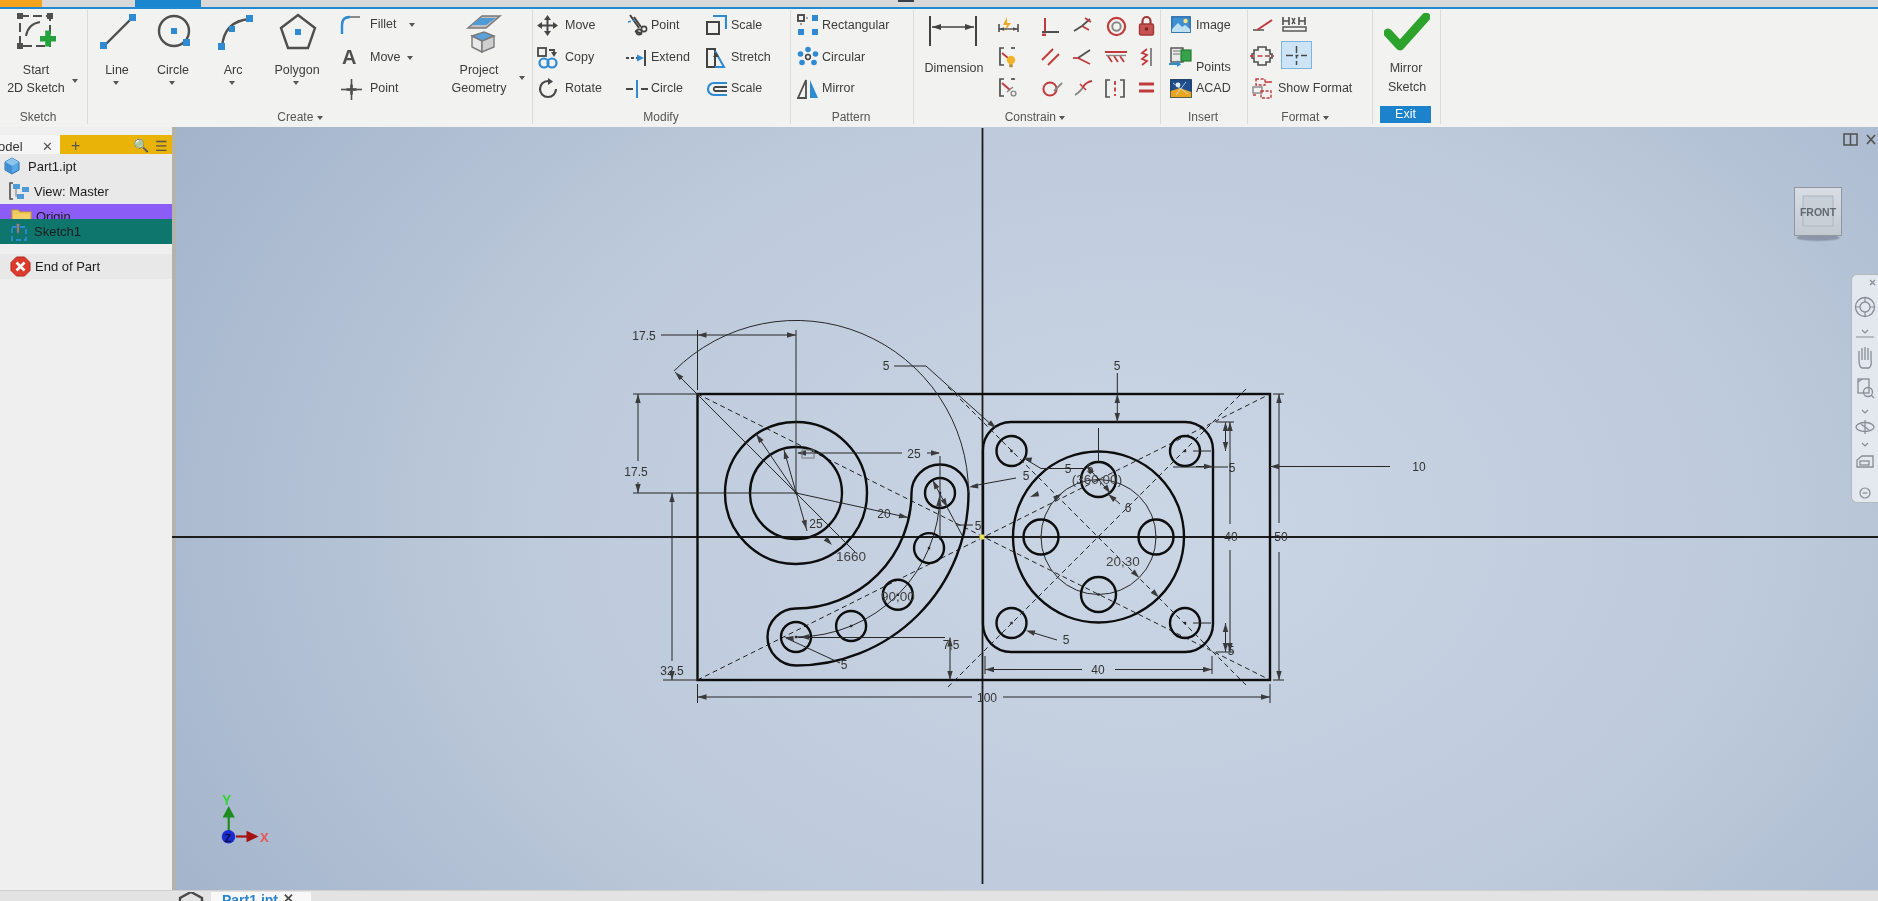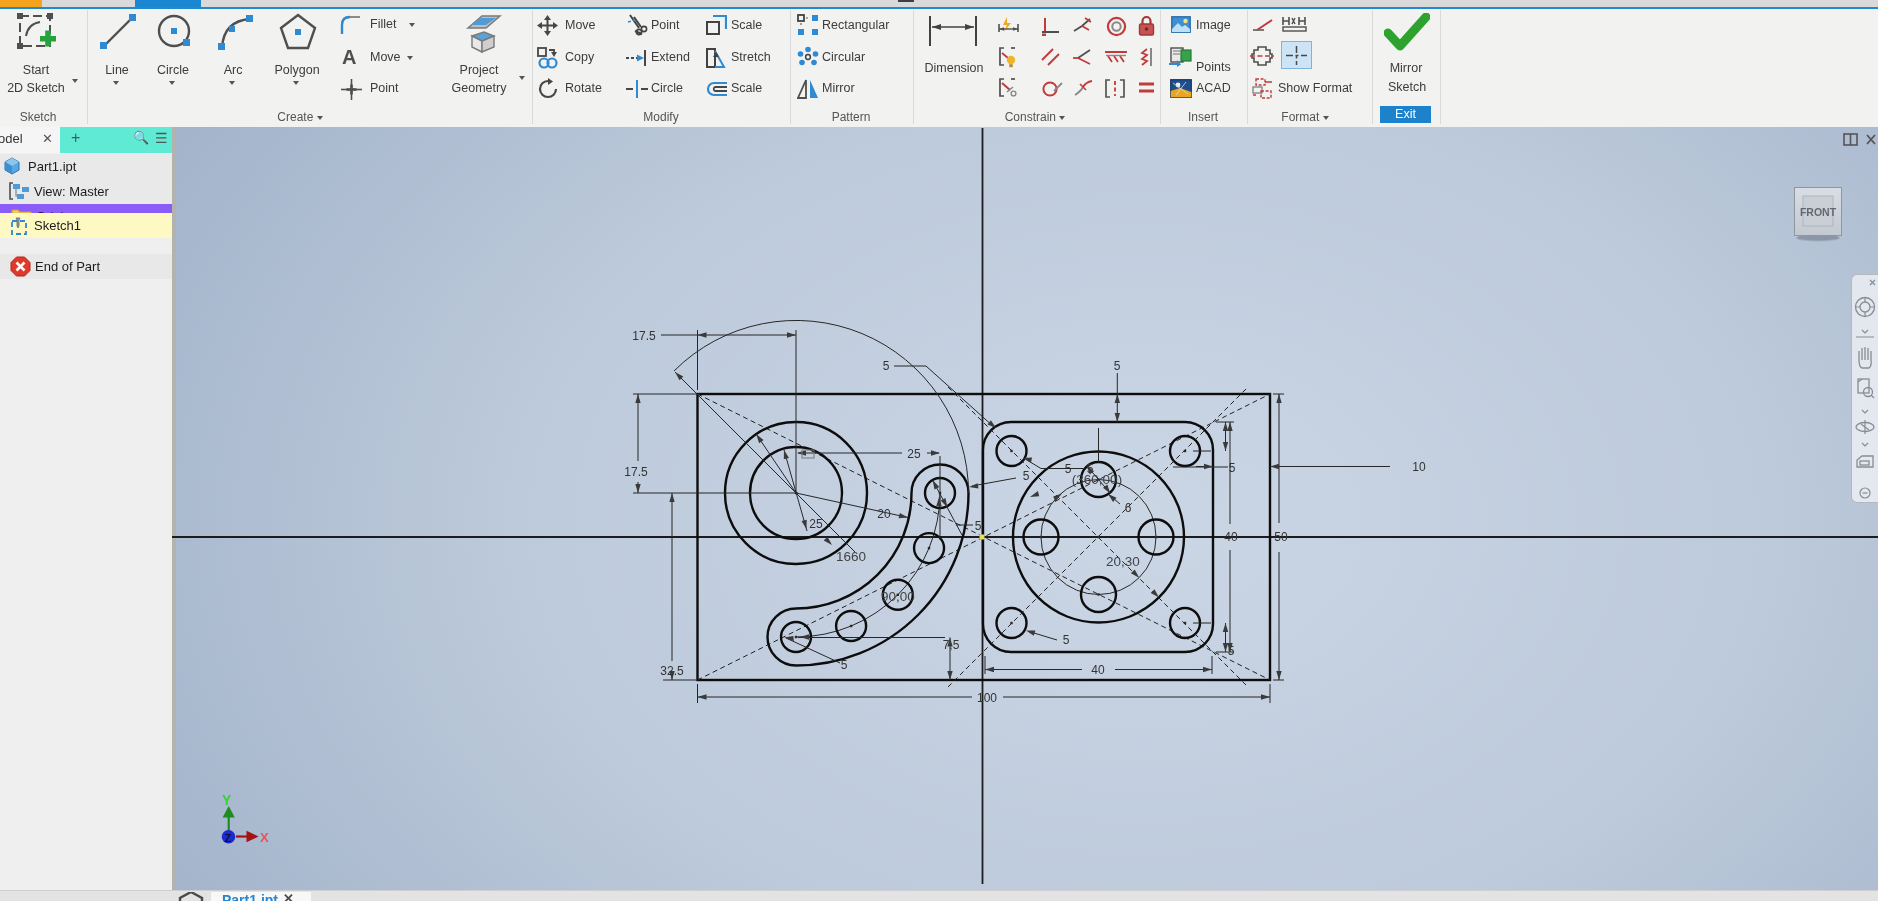--- a/index.html
+++ b/index.html
@@ -6,21 +6,21 @@
 html,body{width:1878px;height:901px;overflow:hidden;font-family:"Liberation Sans",sans-serif;background:#f1f1f0}
 .abs{position:absolute}
 #ribbon{position:absolute;left:0;top:0;width:1878px;height:127px;background:#f2f2f1}
 #strip{position:absolute;left:0;top:0;width:1878px;height:7px;background:#d9d9d9}
 #blueline{position:absolute;left:0;top:7px;width:1878px;height:2px;background:#2089cf}
 .sep{position:absolute;top:10px;height:114px;width:1px;background:#dadada}
 .lbl{position:absolute;font-size:12.5px;color:#3c3c3c;white-space:nowrap;text-align:center}
 .glbl{position:absolute;font-size:12px;color:#555;white-space:nowrap;text-align:center}
 .dd{display:inline-block;width:0;height:0;border-left:3.5px solid transparent;border-right:3.5px solid transparent;border-top:4.5px solid #555;vertical-align:middle}
 #panel{position:absolute;left:0;top:127px;width:172px;height:763px;background:#efefef}
-#ptabs{position:absolute;left:0;top:0;width:172px;height:26px;background:#5eead4}
+#ptabs{position:absolute;left:0;top:8px;width:172px;height:26px;background:#eab308}
 .prow{position:absolute;left:0;width:172px;height:25px;font-size:13px;color:#1c1c1c}
 .prow span{position:absolute;top:5px}
 #canvas{position:absolute;left:172px;top:127px;width:1706px;height:763px;background:radial-gradient(ellipse 1200px 830px at 57% 52%,#cbd6e5 0%,#bdcadb 52%,#9fb0c8 100%)}
 #bottombar{position:absolute;left:0;top:890px;width:1878px;height:11px;background:#e3e3e3;border-top:1px solid #cfcfcf}
 #fronttab{position:absolute;left:211px;top:892px;width:100px;height:9px;background:#f8f8f8}
 #navbar{position:absolute;left:1851px;top:274px;width:27px;height:229px;background:rgba(242,244,246,0.75);border:1px solid #b5b9be;border-right:none;border-radius:6px 0 0 6px}
 #vcube{position:absolute;left:1794px;top:187px;width:48px;height:55px}
 </style>
 </head>
 <body>
@@ -371,21 +371,21 @@
 </svg>
 <span style="left:34px">View: Master</span>
     </div>
 <div class="prow" style="top:77px;background:#8b5cf6">
 <svg class="abs" style="left:11px;top:2px" width="21" height="18" viewBox="0 0 21 18">
 <path d="M1,4 L1,16 L20,16 L20,6 L9,6 L7,4 Z" fill="#f3cf68" stroke="#c79b33" stroke-width="1.2"></path>
 <path d="M1,7 L20,7" stroke="#e7bd4e" stroke-width="1"></path>
 </svg>
 <span style="left:36px">Origin</span>
     </div>
-<div class="prow" style="top:86px;background:#fef9c3">
+<div class="prow" style="top:92px;background:#0f766e">
 <svg class="abs" style="left:9px;top:2px" width="22" height="21" viewBox="0 0 22 21">
 <rect x="3" y="6" width="14" height="13" fill="none" stroke="#2e8ad3" stroke-width="1.8" stroke-dasharray="5 3"></rect>
 <path d="M7,3 L11,3 L10,5 L10,11 L9,13 L8,11 L8,5 Z" fill="#9a9a9a" stroke="#666" stroke-width="0.8"></path>
 </svg>
 <span style="left:34px">Sketch1</span>
     </div>
 <div class="prow" style="top:127px;background:#e8e8e8">
 <svg class="abs" style="left:10px;top:2px" width="21" height="21" viewBox="0 0 21 21">
 <path d="M6.5,1 L14.5,1 L20,6.5 L20,14.5 L14.5,20 L6.5,20 L1,14.5 L1,6.5 Z" fill="#de3a2b" stroke="#b02a1e" stroke-width="1"></path>
 <path d="M6.5,6.5 L14.5,14.5 M14.5,6.5 L6.5,14.5" stroke="#fff" stroke-width="2.6"></path>

